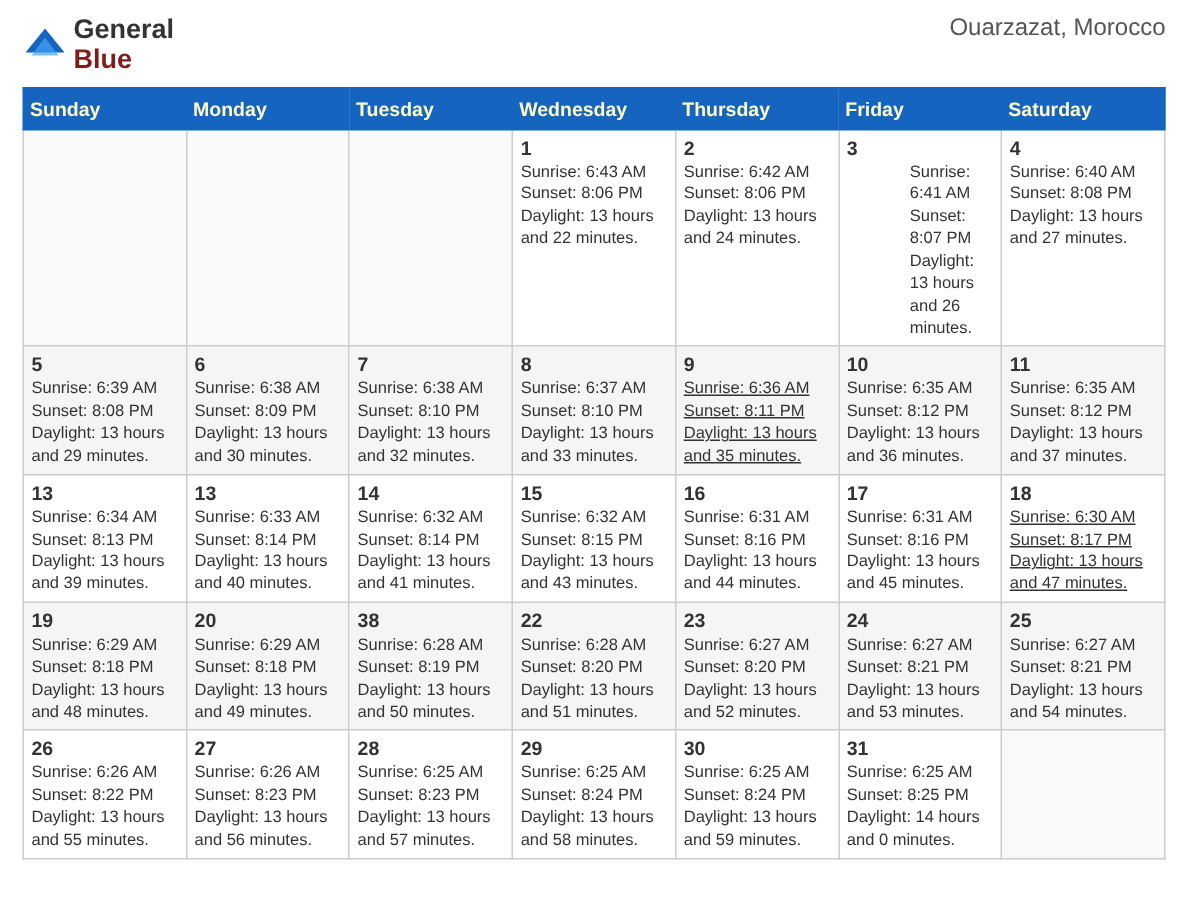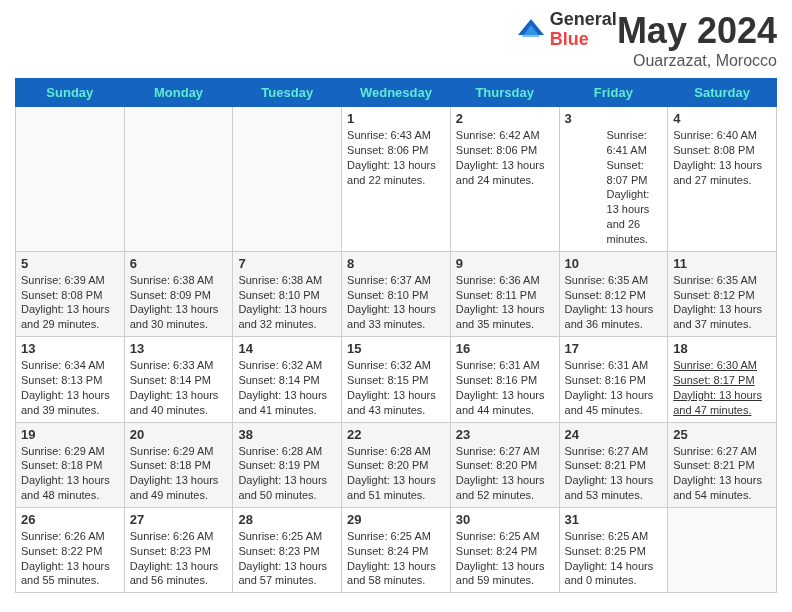--- a/index.html
+++ b/index.html
@@ -8,21 +8,21 @@
       background: #fff;
       width: 792px;
       min-height: 612px;
     }
     .page {
       width: 792px;
       padding: 10px 15px 15px 15px;
     }
     .header {
       display: flex;
-      justify-content: flex-end;
+      justify-content: space-between;
       align-items: flex-start;
       margin-bottom: 8px;
     }
     .logo {
       display: flex;
       align-items: center;
       gap: 4px;
     }
     .logo-text {
       display: flex;
@@ -30,21 +30,21 @@
       line-height: 1.1;
     }
     .logo-general {
       font-size: 18px;
       font-weight: bold;
       color: #333;
     }
     .logo-blue {
       font-size: 18px;
       font-weight: bold;
-      color: #ef4444;
+      color: #7f1d1d;
     }
     .logo-icon {
       width: 30px;
       height: 30px;
     }
     .title-block {
       text-align: right;
     }
     .title-month {
       font-size: 36px;
@@ -55,25 +55,25 @@
       font-size: 16px;
       color: #555;
     }
     .calendar {
       width: 100%;
       border-collapse: collapse;
       border: 1px solid #ccc;
     }
     .calendar th {
       background: #1565c0;
-      color: #5eead4;
+      color: #fef9c3;
       font-size: 13px;
       font-weight: bold;
       padding: 6px 4px;
-      text-align: center;
+      text-align: left;
       border: 1px solid #1565c0;
     }
     .calendar td {
       vertical-align: top;
       padding: 4px 5px;
       border: 1px solid #ccc;
       width: calc(100% / 7);
       min-height: 80px;
       background: #fff;
     }
@@ -107,21 +107,20 @@
       <svg class="logo-icon" viewBox="0 0 30 30" xmlns="http://www.w3.org/2000/svg">
         <polygon points="15,4 28,20 2,20" fill="#1565c0"></polygon>
         <polygon points="15,10 24,22 6,22" fill="#42a5f5" opacity="0.7"></polygon>
       </svg>
       <div class="logo-text">
         <span class="logo-general">General</span>
         <span class="logo-blue">Blue</span>
       </div>
     </div>
     <div class="title-block">
-      <div class="title-month">May 2024</div>
       <div class="title-location">Ouarzazat, Morocco</div>
     </div>
   </div>
 
   <table class="calendar">
     <thead>
       <tr>
         <th>Sunday</th>
         <th>Monday</th>
         <th>Tuesday</th>
@@ -181,21 +180,21 @@
 Daylight: 13 hours and 32 minutes.</div>
           </td>
           <td>
             <div class="day-number">8</div>
             <div class="day-info" style="white-space: pre-line;">Sunrise: 6:37 AM
 Sunset: 8:10 PM
 Daylight: 13 hours and 33 minutes.</div>
           </td>
           <td>
             <div class="day-number">9</div>
-            <div class="day-info" style="white-space: pre-line;">Sunrise: 6:36 AM
+            <div class="day-info" style="white-space: pre-line; text-decoration: underline;">Sunrise: 6:36 AM
 Sunset: 8:11 PM
 Daylight: 13 hours and 35 minutes.</div>
           </td>
           <td>
             <div class="day-number">10</div>
             <div class="day-info" style="white-space: pre-line;">Sunrise: 6:35 AM
 Sunset: 8:12 PM
 Daylight: 13 hours and 36 minutes.</div>
           </td>
           <td>

